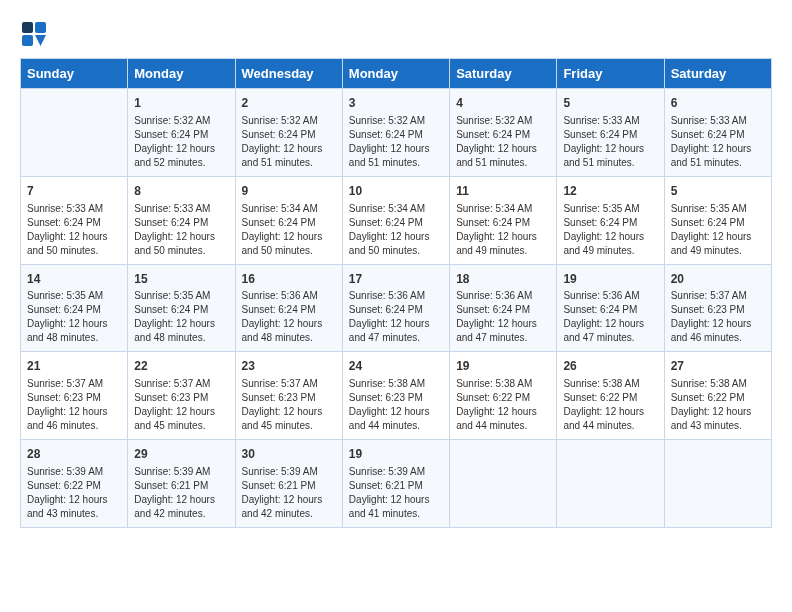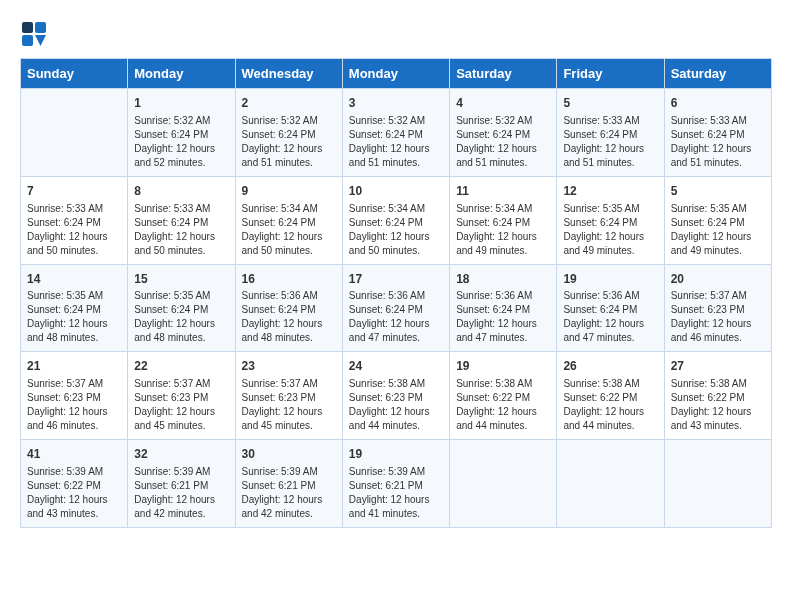--- a/index.html
+++ b/index.html
@@ -319,28 +319,28 @@
         <td>
           <span class="day-num">27</span>
           <div class="cell-info" style="white-space: pre-line;">Sunrise: 5:38 AM
 Sunset: 6:22 PM
 Daylight: 12 hours
 and 43 minutes.</div>
         </td>
       </tr>
       <tr>
         <td>
-          <span class="day-num">41</span>
+          <span class="day-num">28</span>
           <div class="cell-info" style="white-space: pre-line;">Sunrise: 5:39 AM
 Sunset: 6:22 PM
 Daylight: 12 hours
 and 43 minutes.</div>
         </td>
         <td>
-          <span class="day-num">32</span>
+          <span class="day-num">29</span>
           <div class="cell-info" style="white-space: pre-line;">Sunrise: 5:39 AM
 Sunset: 6:21 PM
 Daylight: 12 hours
 and 42 minutes.</div>
         </td>
         <td>
           <span class="day-num">30</span>
           <div class="cell-info" style="white-space: pre-line;">Sunrise: 5:39 AM
 Sunset: 6:21 PM
 Daylight: 12 hours

